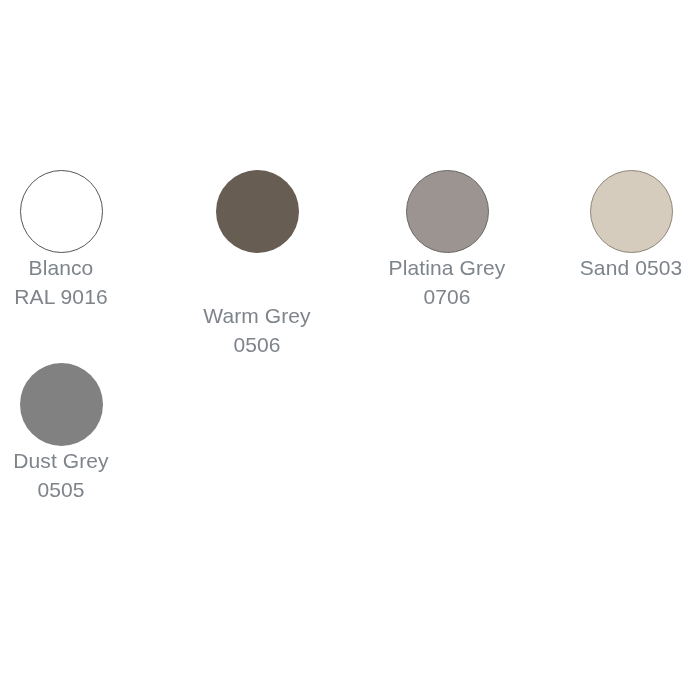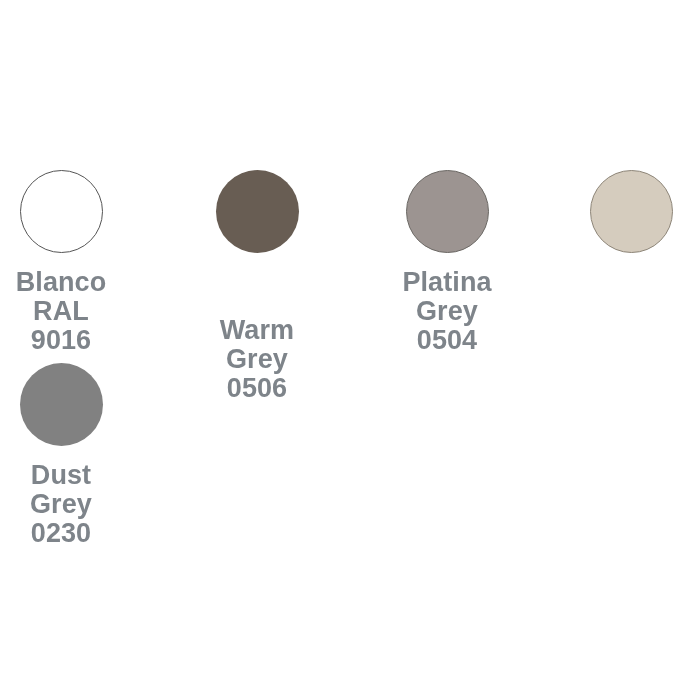--- a/index.html
+++ b/index.html
@@ -59,28 +59,28 @@
     flex: 0 0 auto;
   }
   .swatch-dot.outlined {
     border: 1px solid #555555;
   }
   .swatch-dot.hairline {
     border: 1px solid #6b6864;
   }
 
   .swatch-label {
-    margin-top: 15px;
-    font-size: 27px;
+    margin-top: 0;
+    font-size: 21px;
     line-height: 29px;
     color: #7e848a;
     text-align: center;
     letter-spacing: 0.1px;
     white-space: pre-line;
-    font-weight: 700;
+    font-weight: 400;
   }
   .swatch-label.wide {
     width: 132px;
   }
 </style>
 </head>
 <body style="background: rgb(255, 255, 255);">
 
 <div id="swatch-palette">
 
@@ -94,27 +94,28 @@
 
     <div class="swatch-cell col2">
       <div class="swatch-dot" style="background:#685d53;"></div>
       <div class="swatch-label" style="color: rgb(126, 132, 138);">Warm Grey
 0506</div>
     </div>
 
     <div class="swatch-cell col3">
       <div class="swatch-dot hairline" style="background: rgb(156, 148, 145); border: 1px solid rgb(107, 104, 100);"></div>
       <div class="swatch-label wide" style="color: rgb(126, 132, 138);">Platina Grey
-0504</div>
+0706</div>
     </div>
 
     <div class="swatch-cell col4">
       <div class="swatch-dot hairline" style="background: rgb(213, 204, 190); border: 1px solid rgb(141, 133, 120);"></div>
+      <div class="swatch-label wide" style="color: rgb(126, 132, 138);">Sand 0503</div>
     </div>
 
     <div class="swatch-cell col1">
       <div class="swatch-dot" style="background:#818181;"></div>
       <div class="swatch-label" style="color: rgb(126, 132, 138);">Dust Grey
-0230</div>
+0505</div>
     </div>
 
   </div>
 </div>
 
 </body></html>

